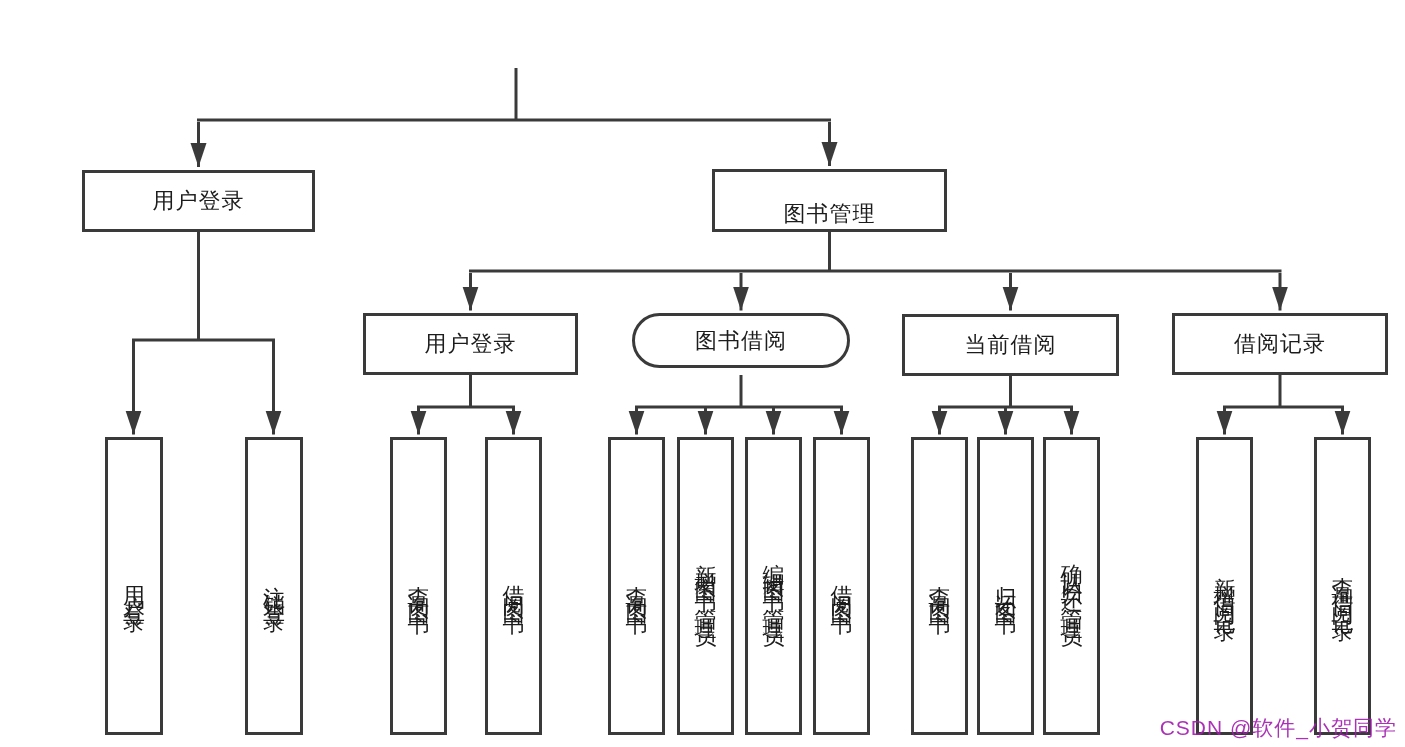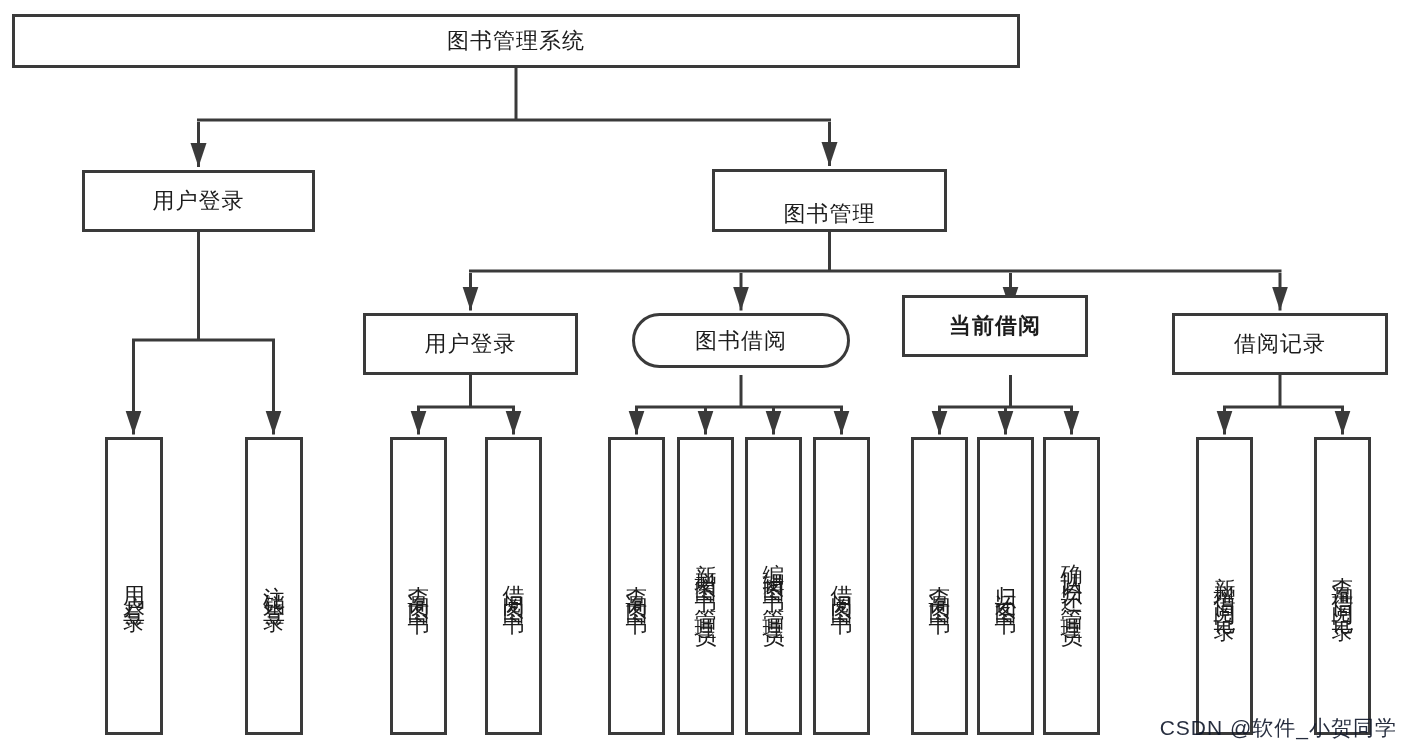--- a/index.html
+++ b/index.html
@@ -31,21 +31,21 @@
     letter-spacing: 9px;
     line-height: 1;
     white-space: nowrap;
   }
   .watermark {
     position: absolute;
     right: 8px;
     bottom: 5px;
     font-size: 21px;
     letter-spacing: 1px;
-    color: #0f172a;
+    color: #a21caf;
     opacity: 0.9;
     z-index: 10;
     pointer-events: none;
   }
 </style>
 </head>
 <body>
 
 <div class="stage">
 
@@ -92,38 +92,35 @@
       <path d="M1005.5,407 V434.5" marker-end="url(#arrow)"></path>
       <path d="M1071.5,407 V434.5" marker-end="url(#arrow)"></path>
 
       <path d="M1280,375 V407"></path>
       <path d="M1223,407 H1344"></path>
       <path d="M1224.5,407 V434.5" marker-end="url(#arrow)"></path>
       <path d="M1342.5,407 V434.5" marker-end="url(#arrow)"></path>
     </g>
   </svg>
 
-  <div class="box hbox" style="left:12px; top:14px; width:1008px; height:54px;">
-    <span>图书管理系统</span>
-  </div>
 
   <div class="box hbox" style="left:82px; top:170px; width:233px; height:62px;">
     <span>用户登录</span>
   </div>
   <div class="box hbox" style="left:712px; top:169px; width:235px; height:63px;align-items:flex-end;">
     <span>图书管理</span>
   </div>
 
   <div class="box hbox" style="left:363px; top:313px; width:215px; height:62px;">
     <span>用户登录</span>
   </div>
   <div class="box hbox" style="left:632px; top:313px; width:218px; height:55px;border-radius:29px;">
     <span>图书借阅</span>
   </div>
-  <div class="box hbox" style="left:902px; top:295px; width:186px; height:62px;font-weight:bold;">
+  <div class="box hbox" style="left:902px; top:314px; width:217px; height:62px;">
     <span>当前借阅</span>
   </div>
   <div class="box hbox" style="left:1172px; top:313px; width:216px; height:62px;">
     <span>借阅记录</span>
   </div>
 
   <div class="box vbox" style="left:105px; top:437px; width:58px; height:298px;">
     <span class="vlabel">用户登录</span>
   </div>
   <div class="box vbox" style="left:245px; top:437px; width:58px; height:298px;">

